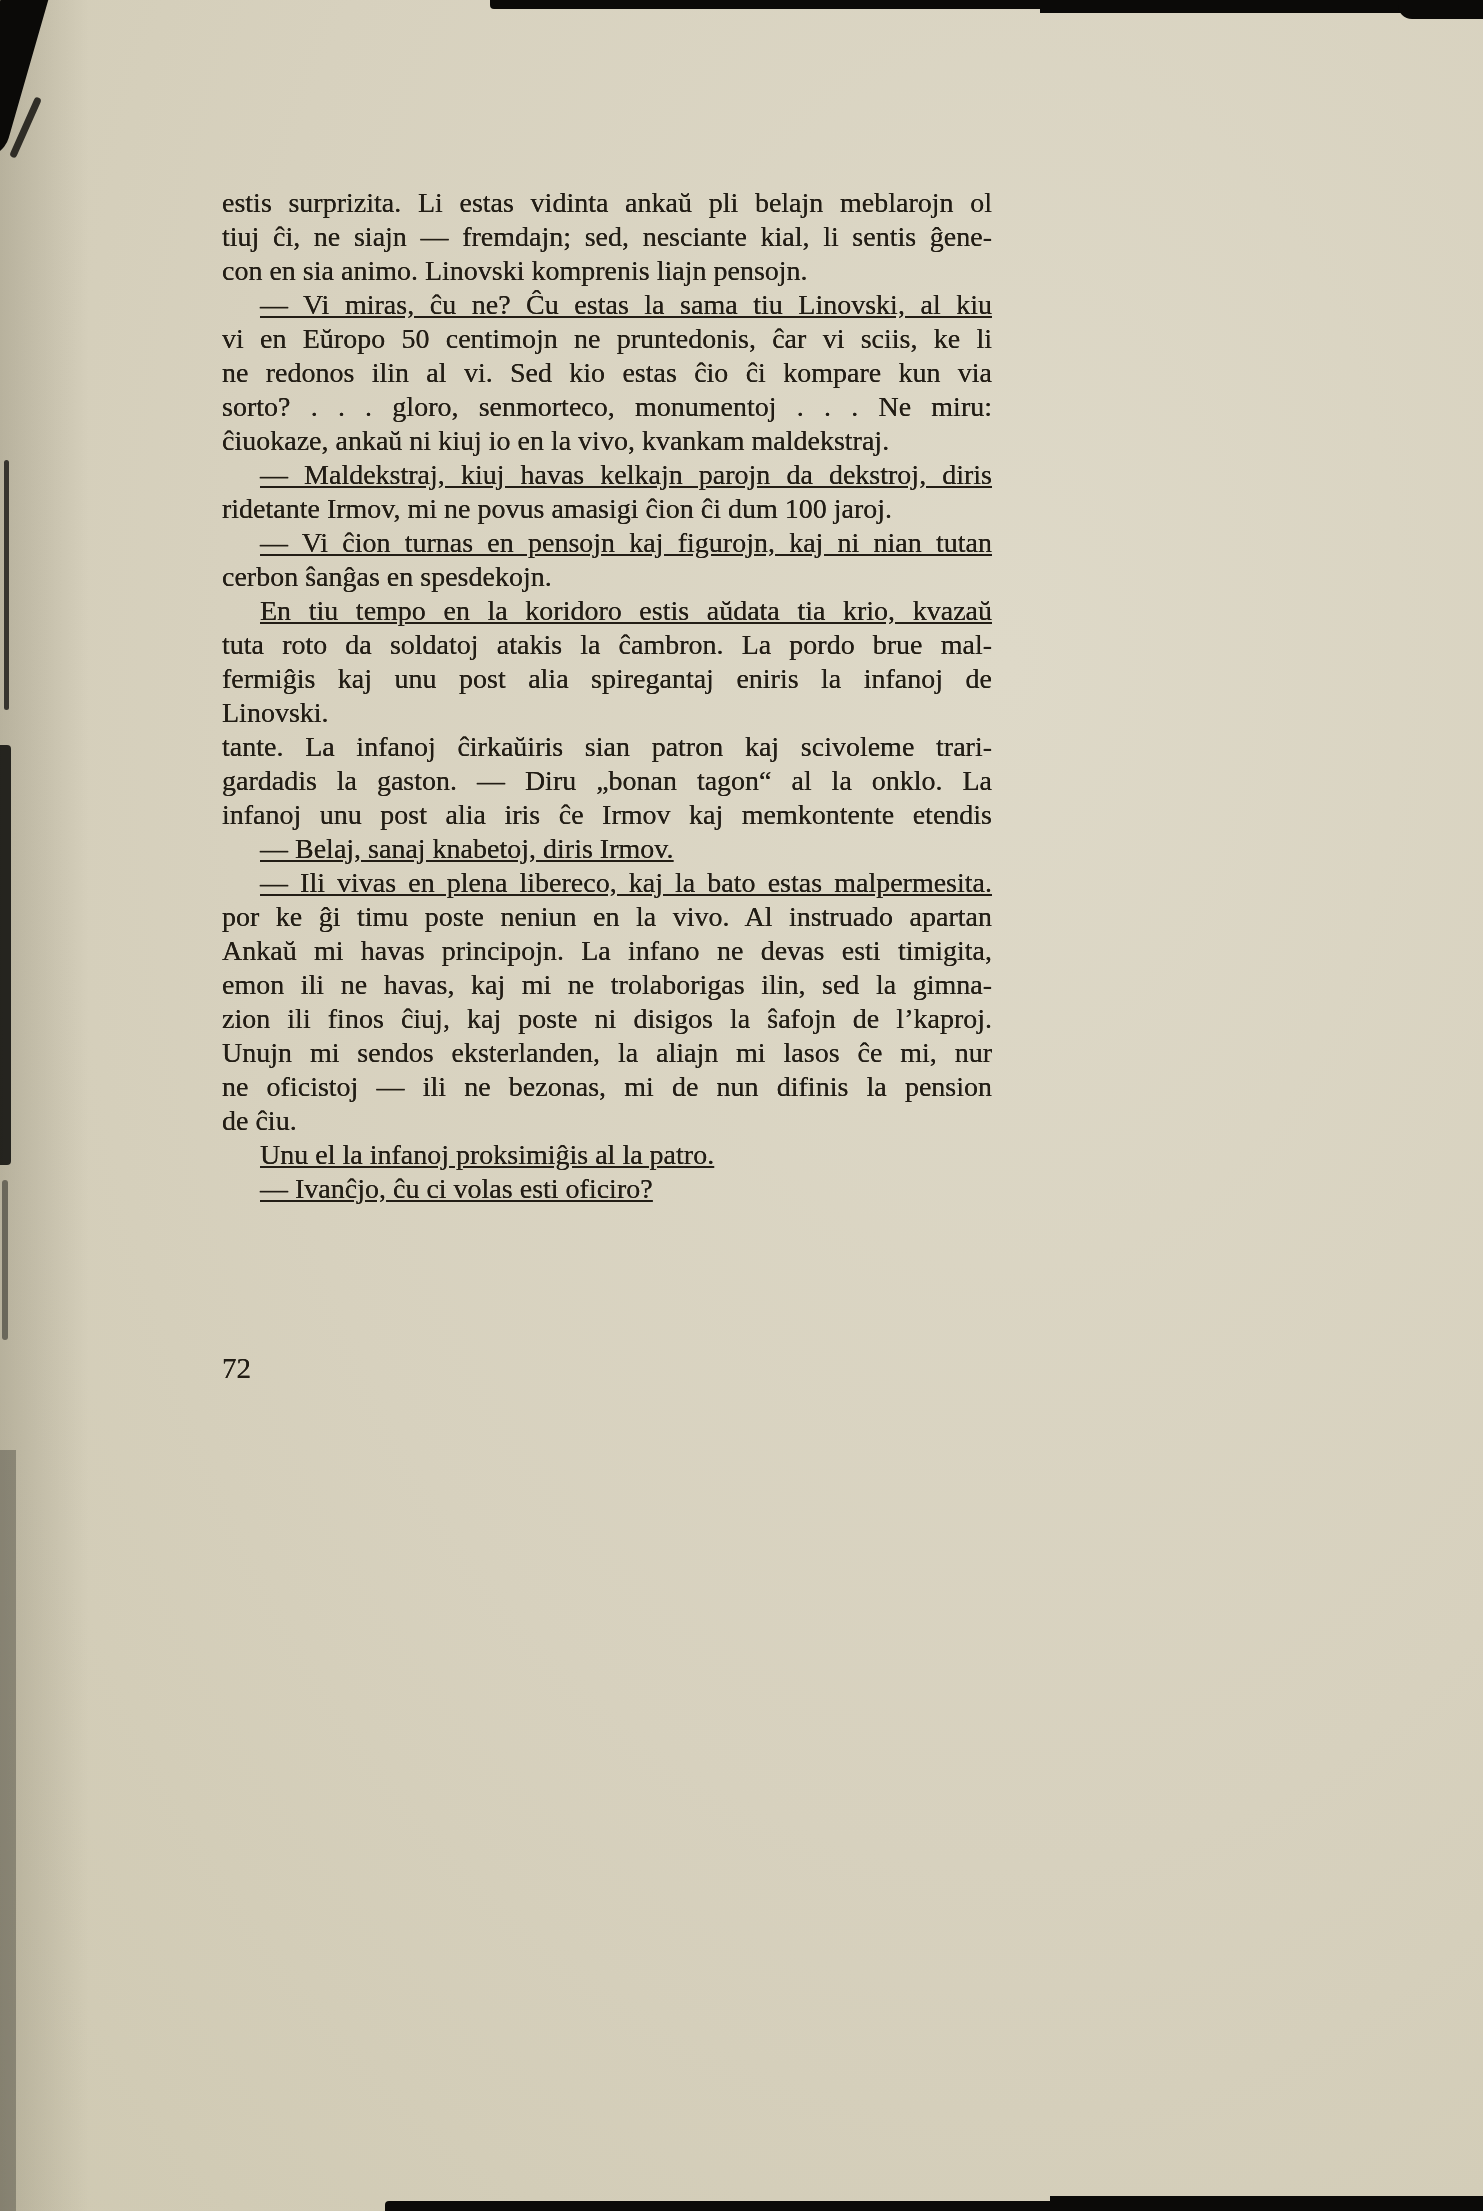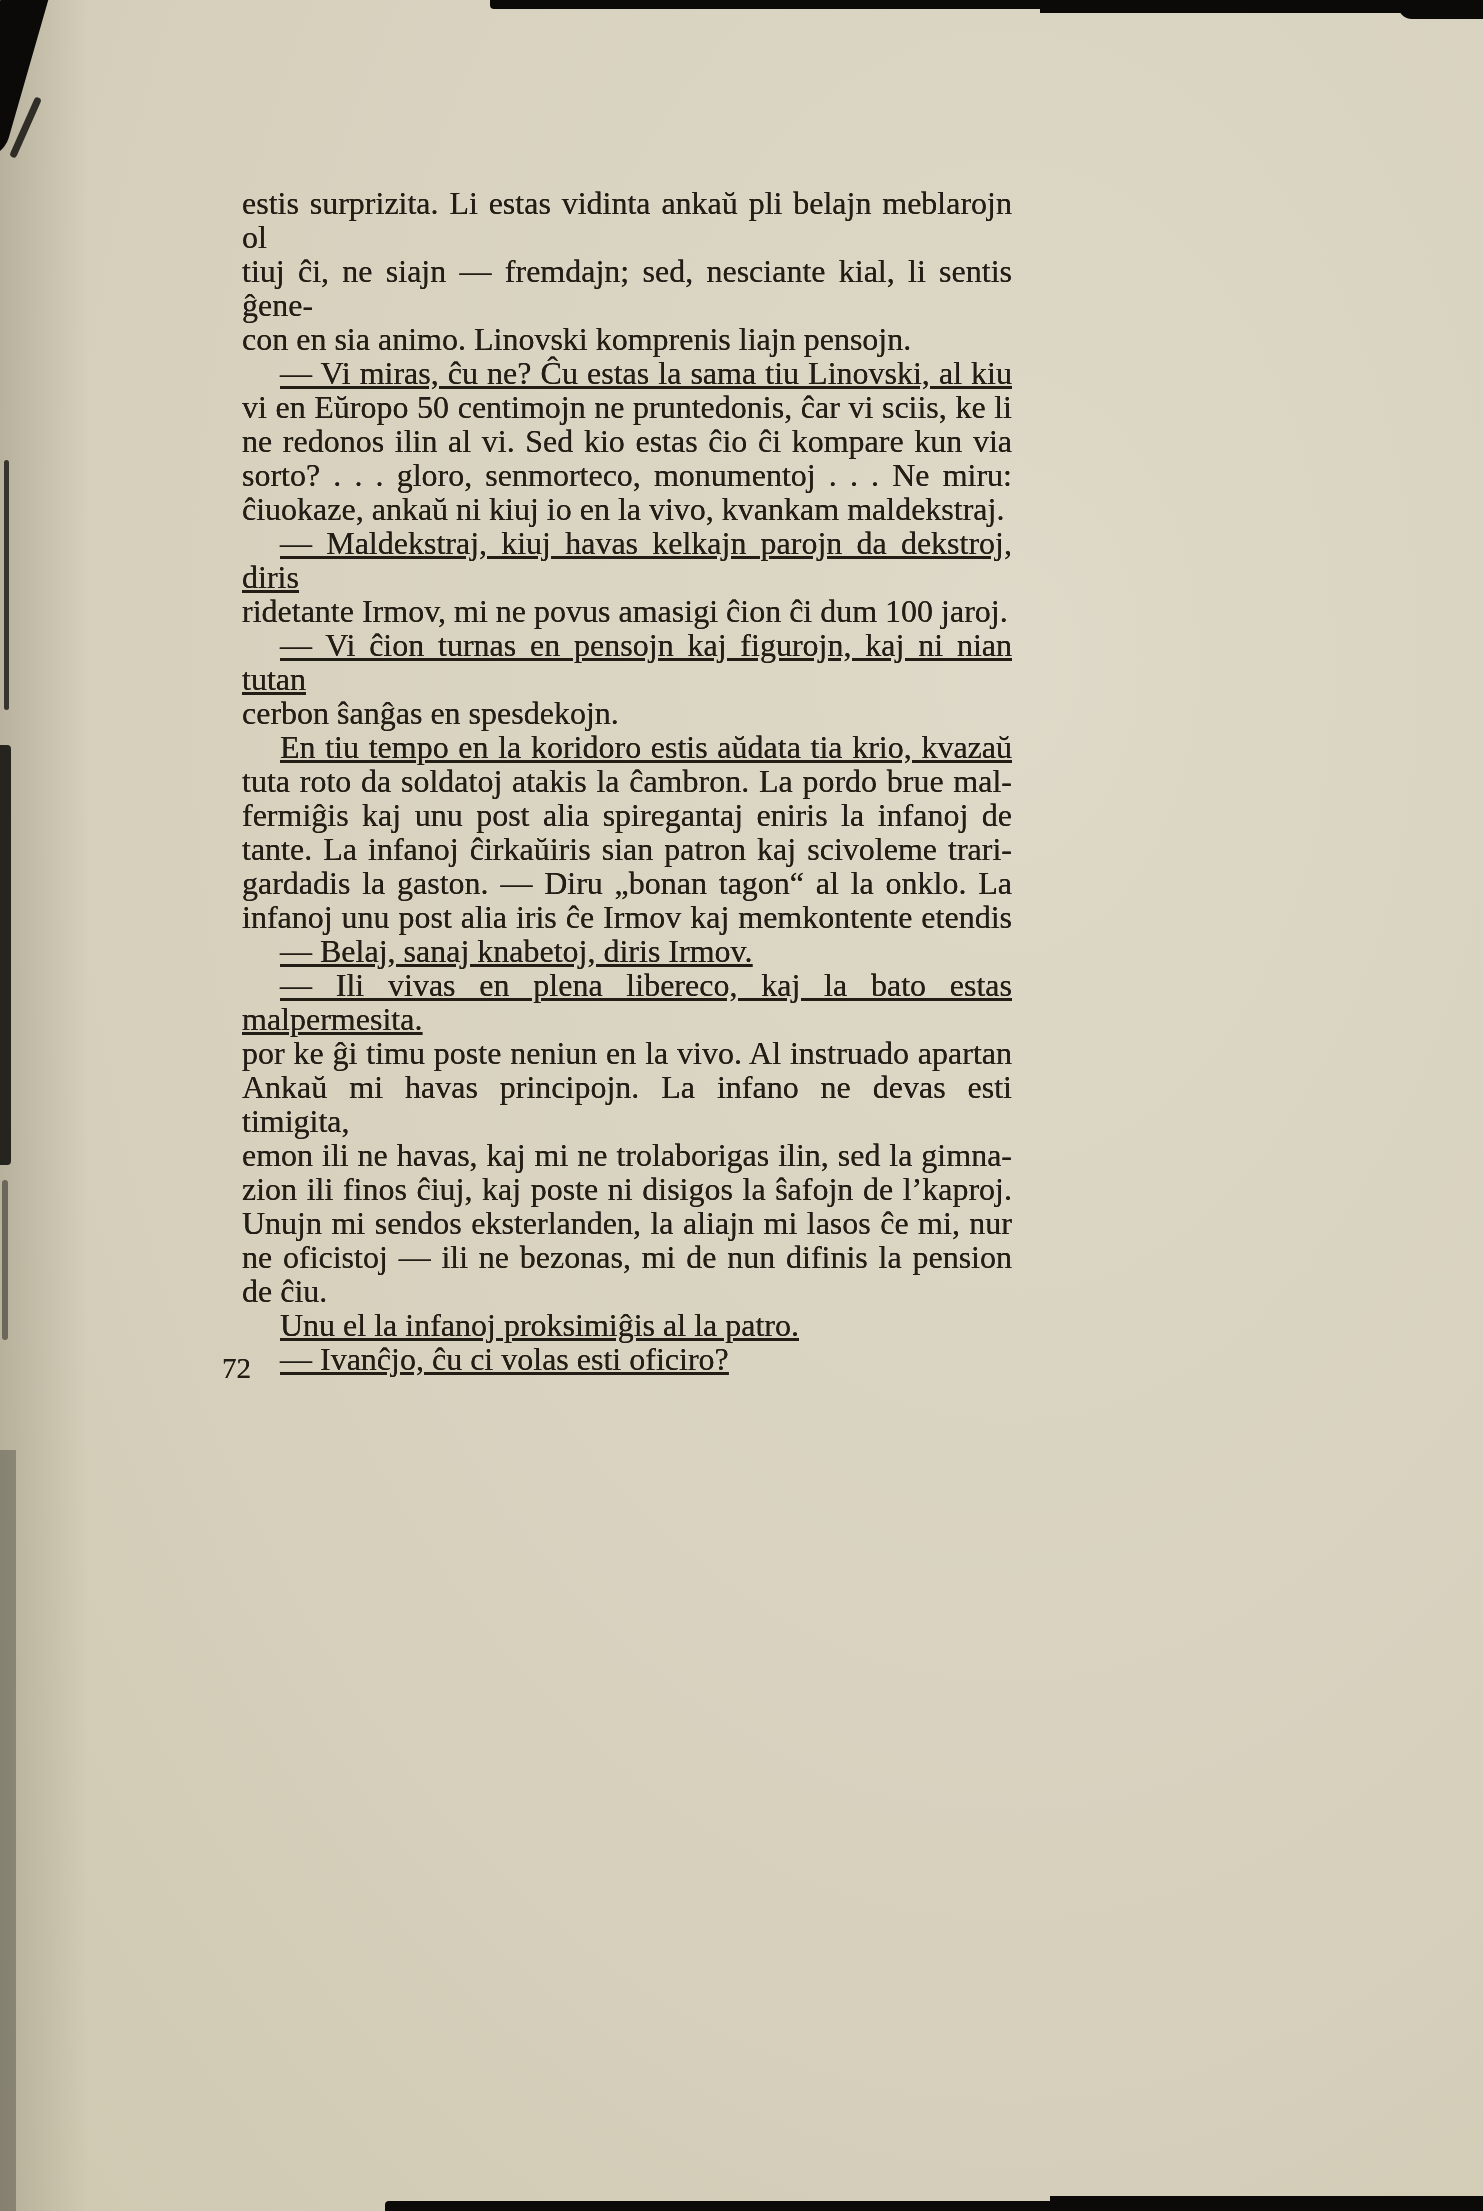--- a/index.html
+++ b/index.html
@@ -34,24 +34,23 @@
   .edge-left-4   { left: 0;    top: 1450px; width: 16px; height: 761px; opacity: .28; }
   .edge-bottom-1 { left: 385px; bottom: 0; width: 680px; height: 10px; border-radius: 4px 4px 0 0; }
   .edge-bottom-2 { left: 1050px; bottom: 0; width: 433px; height: 15px; }
   
   .text-block {
     position: absolute;
     left: 222px;
     top: 186px;
     width: 770px;
     color: var(--ink, #221d15);
-    font-size: 32px;
+    font-size: 28px;
     line-height: 34px;
     text-shadow: 0 0 0.5px currentColor;
-    margin-left: 20px;
   }
   .para { margin: 0; }
   .line {
     text-align: justify;
     text-align-last: justify;
     white-space: normal;
   }
   .line.last { text-align-last: left; }
   .line.indent { text-indent: 38px; text-decoration: underline; }
   .page-number {
@@ -99,20 +98,21 @@
         <div class="line last">ridetante Irmov, mi ne povus amasigi ĉion ĉi dum 100 jaroj.</div>
       </div>
       <div class="para">
         <div class="line indent">— Vi ĉion turnas en pensojn kaj figurojn, kaj ni nian tutan</div>
         <div class="line last">cerbon ŝanĝas en spesdekojn.</div>
       </div>
       <div class="para">
         <div class="line indent">En tiu tempo en la koridoro estis aŭdata tia krio, kvazaŭ</div>
         <div class="line">tuta roto da soldatoj atakis la ĉambron.  La pordo brue mal-</div>
         <div class="line">fermiĝis kaj unu post alia spiregantaj eniris la infanoj de</div>
+        <div class="line last">Linovski.</div>
       </div>
       <div class="para">
         <div class="line">tante.  La infanoj ĉirkaŭiris sian patron kaj scivoleme trari-</div>
         <div class="line">gardadis la gaston. — Diru „bonan tagon“ al la onklo.  La</div>
         <div class="line">infanoj unu post alia iris ĉe Irmov kaj memkontente etendis</div>
       </div>
       <div class="para">
         <div class="line last indent">— Belaj, sanaj knabetoj, diris Irmov.</div>
       </div>
       <div class="para">

